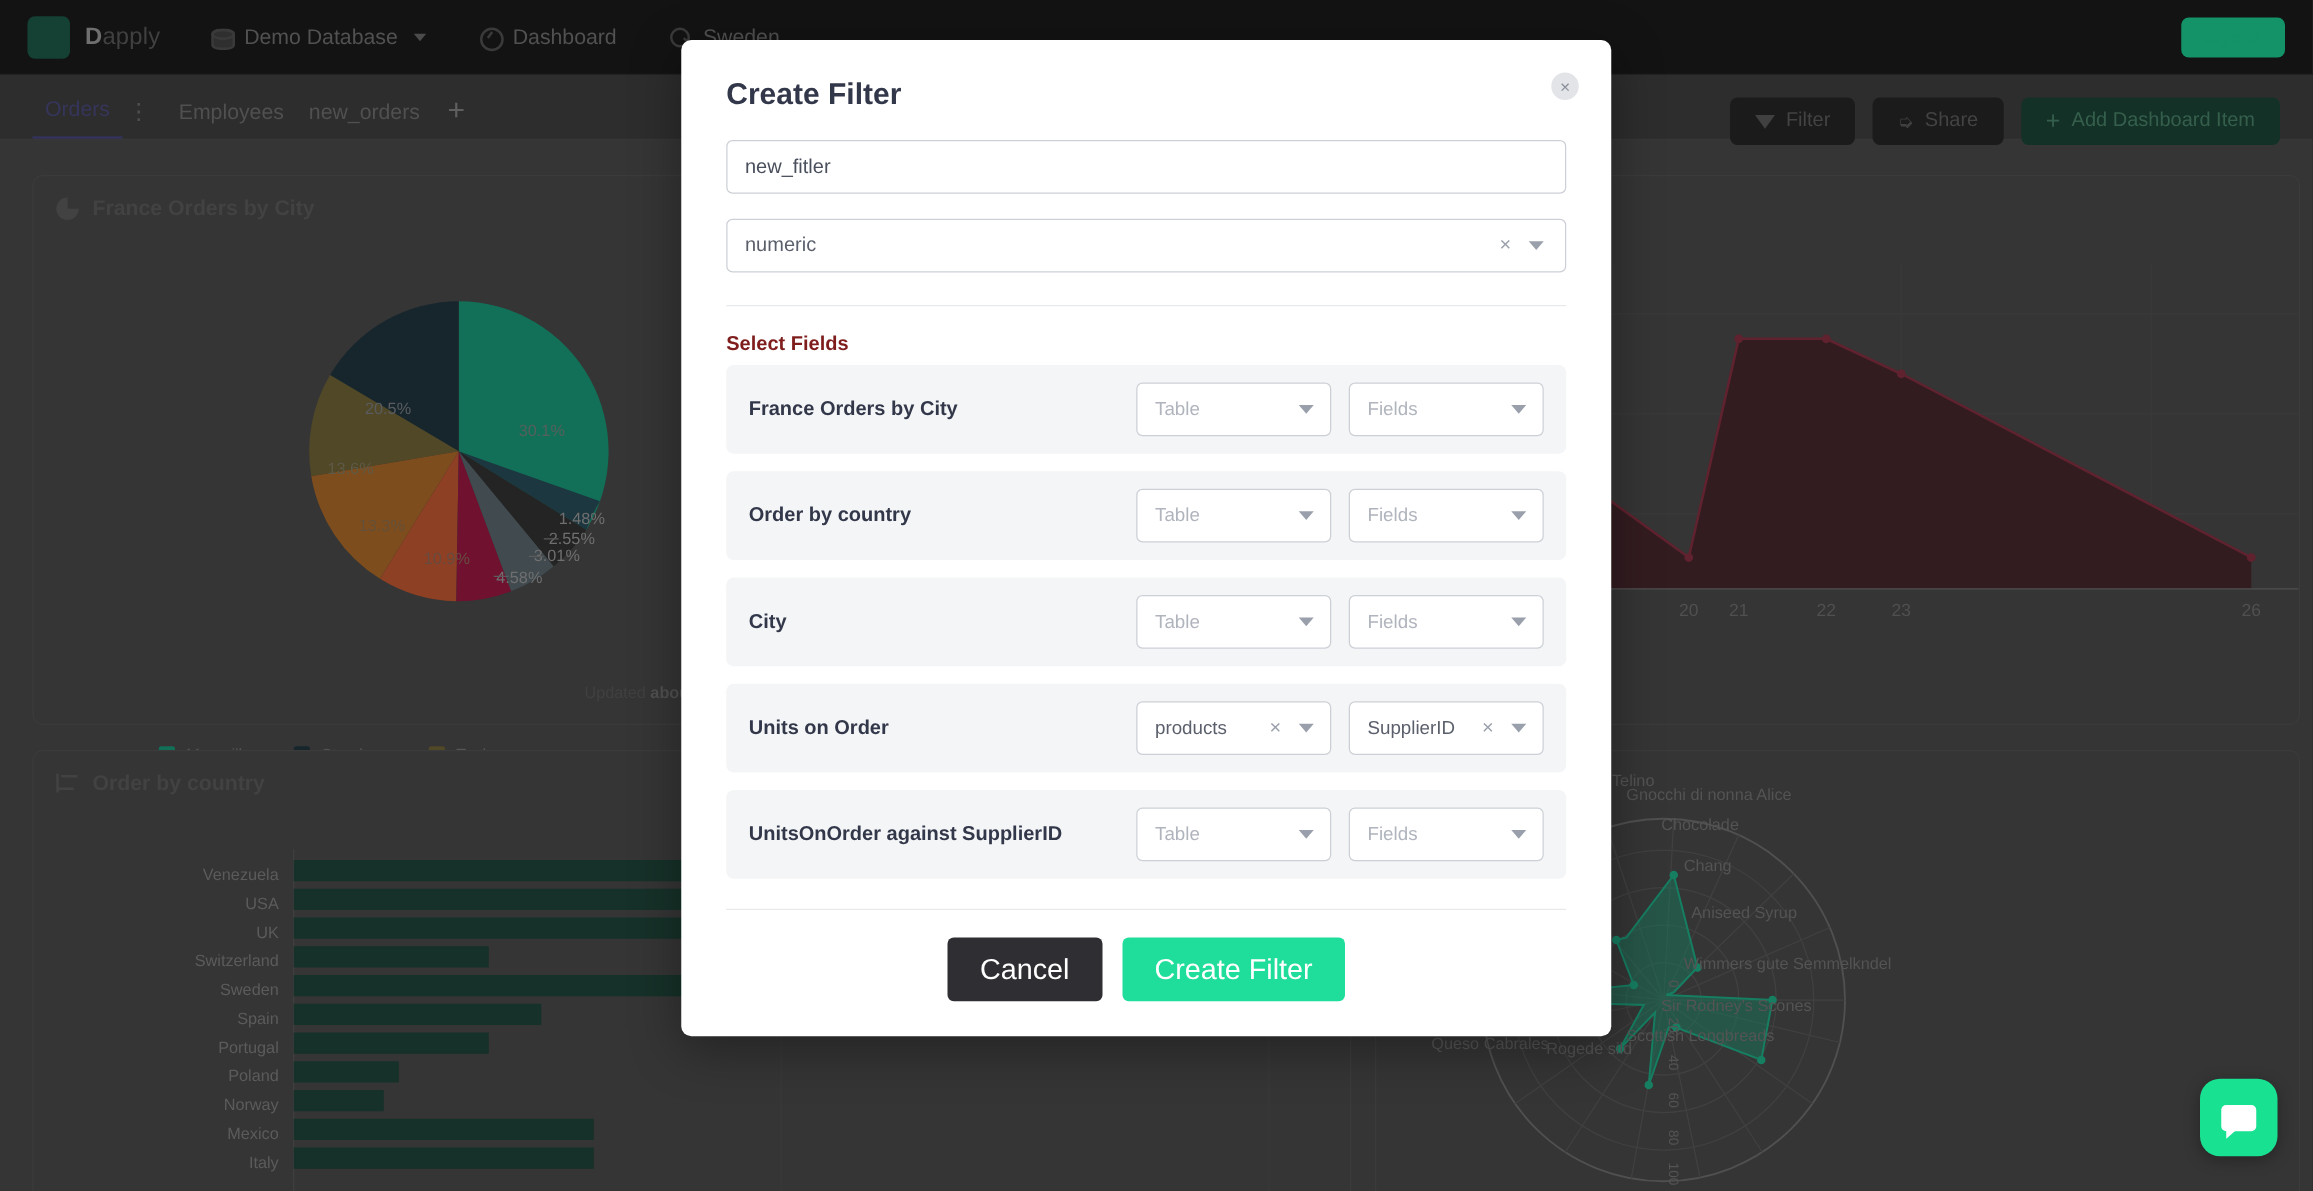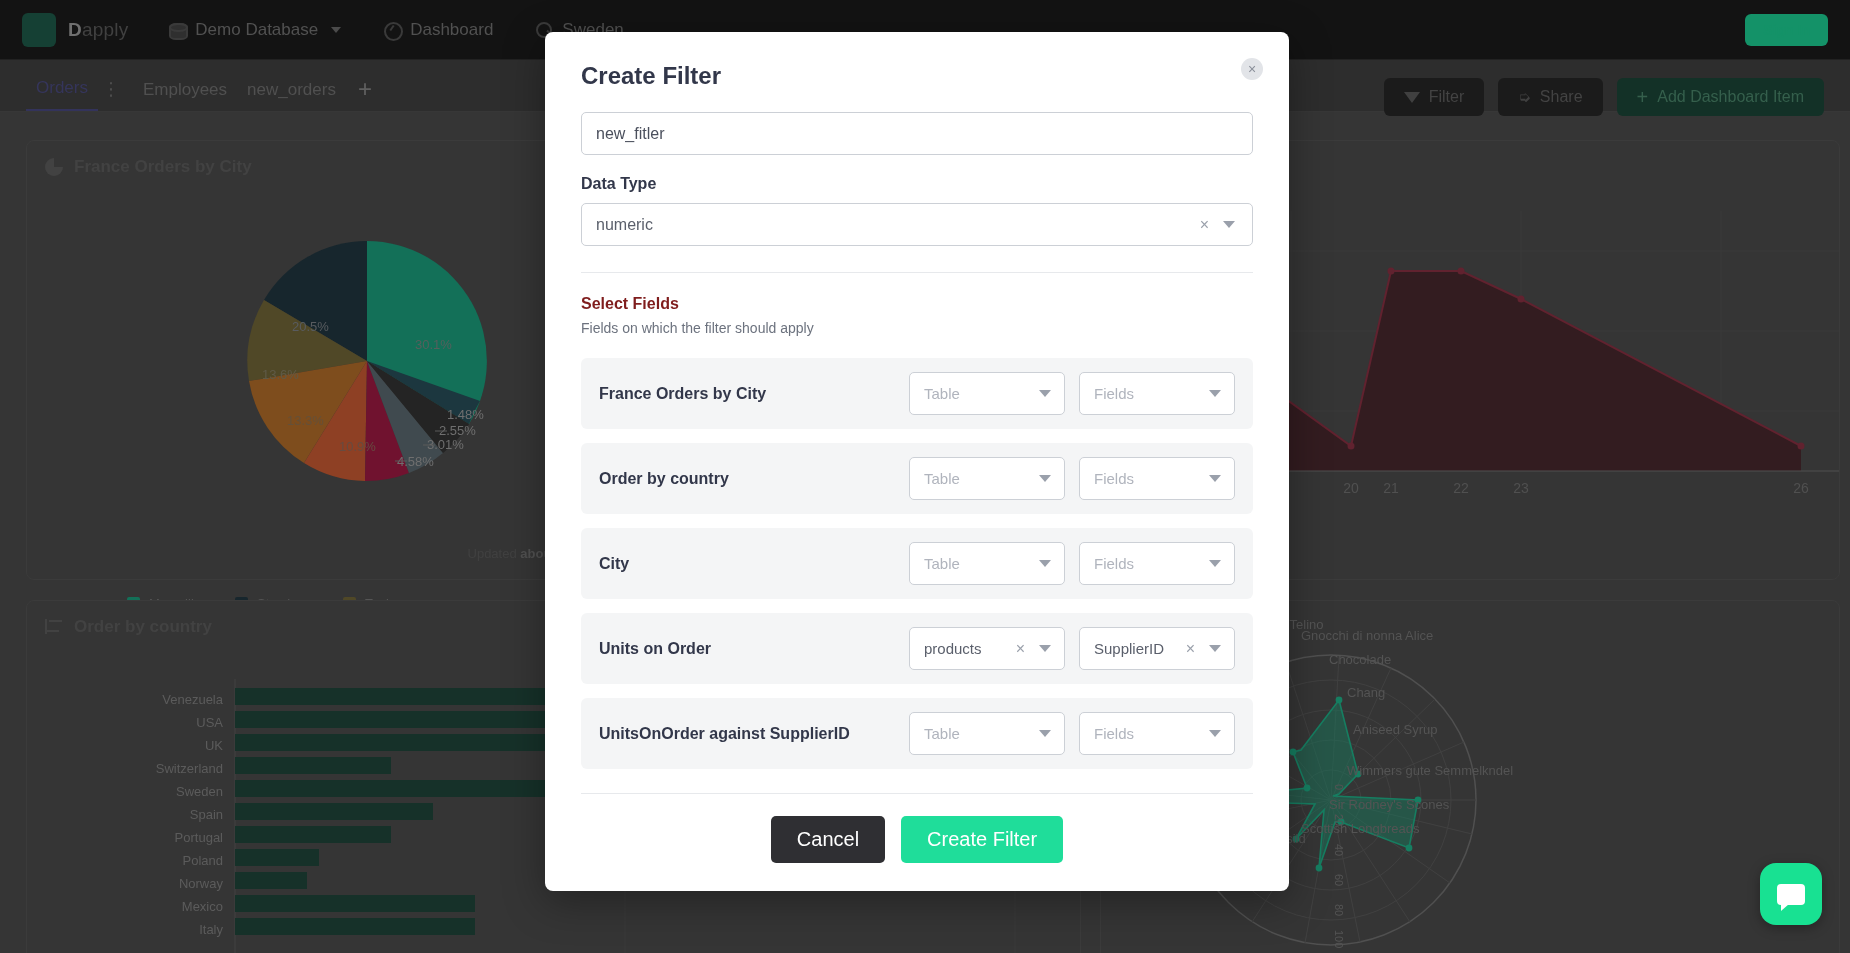--- a/index.html
+++ b/index.html
@@ -161,21 +161,21 @@
   }
   .field-row-name { font-size:16px; font-weight:700; color:#32374a; flex:1; }
   .field-row .select-box { width:156px; flex:none; padding:0 6px 0 14px; }
   .field-row .select-value { font-size:15px; }
 
   .modal-foot {
     border-top:1px solid #e7e9ec; margin:10px 36px 0 36px;
     padding:22px 0 28px 0; display:flex; justify-content:center; gap:16px;
   }
   .btn {
-    font-size:20px; border:none; border-radius:5px; padding:12px 26px;
+    font-size:23px; border:none; border-radius:5px; padding:12px 26px;
     cursor:pointer; font-family:inherit;
   }
   .btn-cancel { background:#2f2f33; color:#fff; }
   .btn-create { background:#1fdd9a; color:#fff; }
 </style>
 </head>
 <body>
 
 <div id="app-root">
 
@@ -460,31 +460,29 @@
     <div class="modal-title">Create Filter</div>
     <button class="modal-close">×</button>
   </div>
 
   <div class="modal-body">
 
     <input class="text-input" value="new_fitler" style="">
 
     <div class="spacer-20"></div>
 
-    <div class="fld-label">Data Type</div>
     <div class="select-box">
       <span class="select-value">numeric</span>
       <span class="clear-x">×</span>
       <span class="caret"></span>
     </div>
 
     <div class="divider"></div>
 
     <div class="section-title">Select Fields</div>
-    <div class="section-sub">Fields on which the filter should apply</div>
 
     
     <div class="field-row">
       <span class="field-row-name">France Orders by City</span>
       <div class="select-box">
         <span class="select-value placeholder">Table</span>
         <span class="caret"></span>
       </div>
       <div class="select-box">
         <span class="select-value placeholder">Fields</span>

